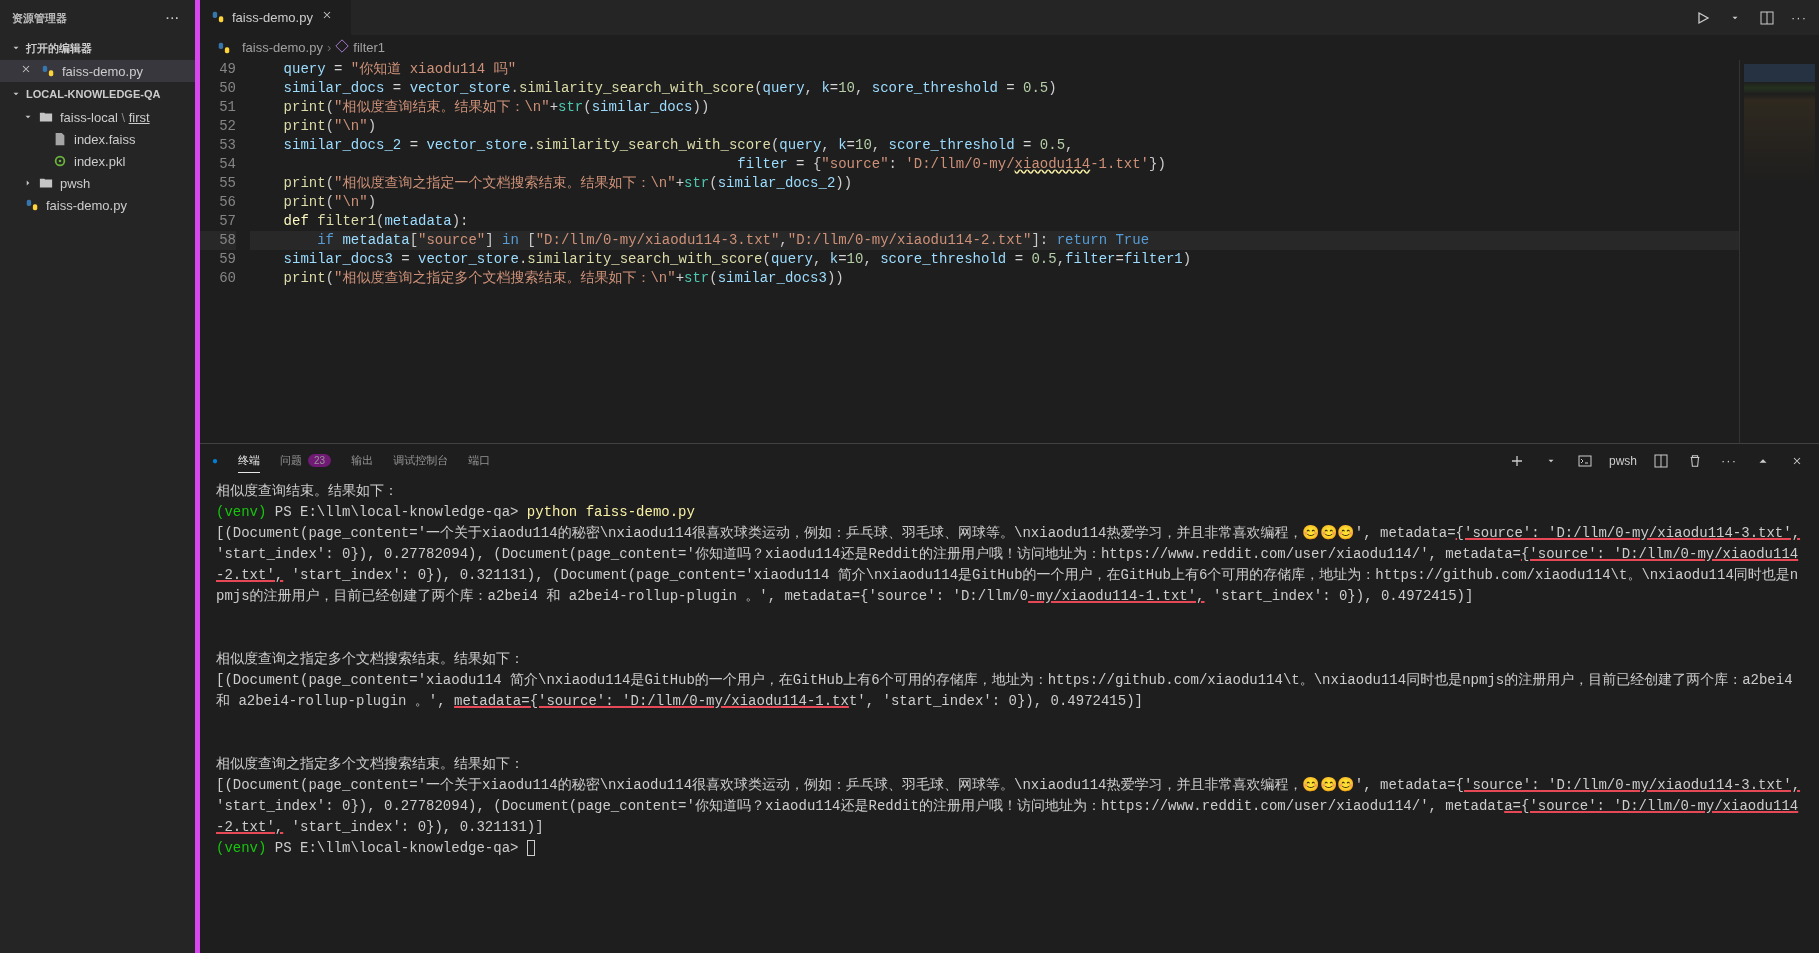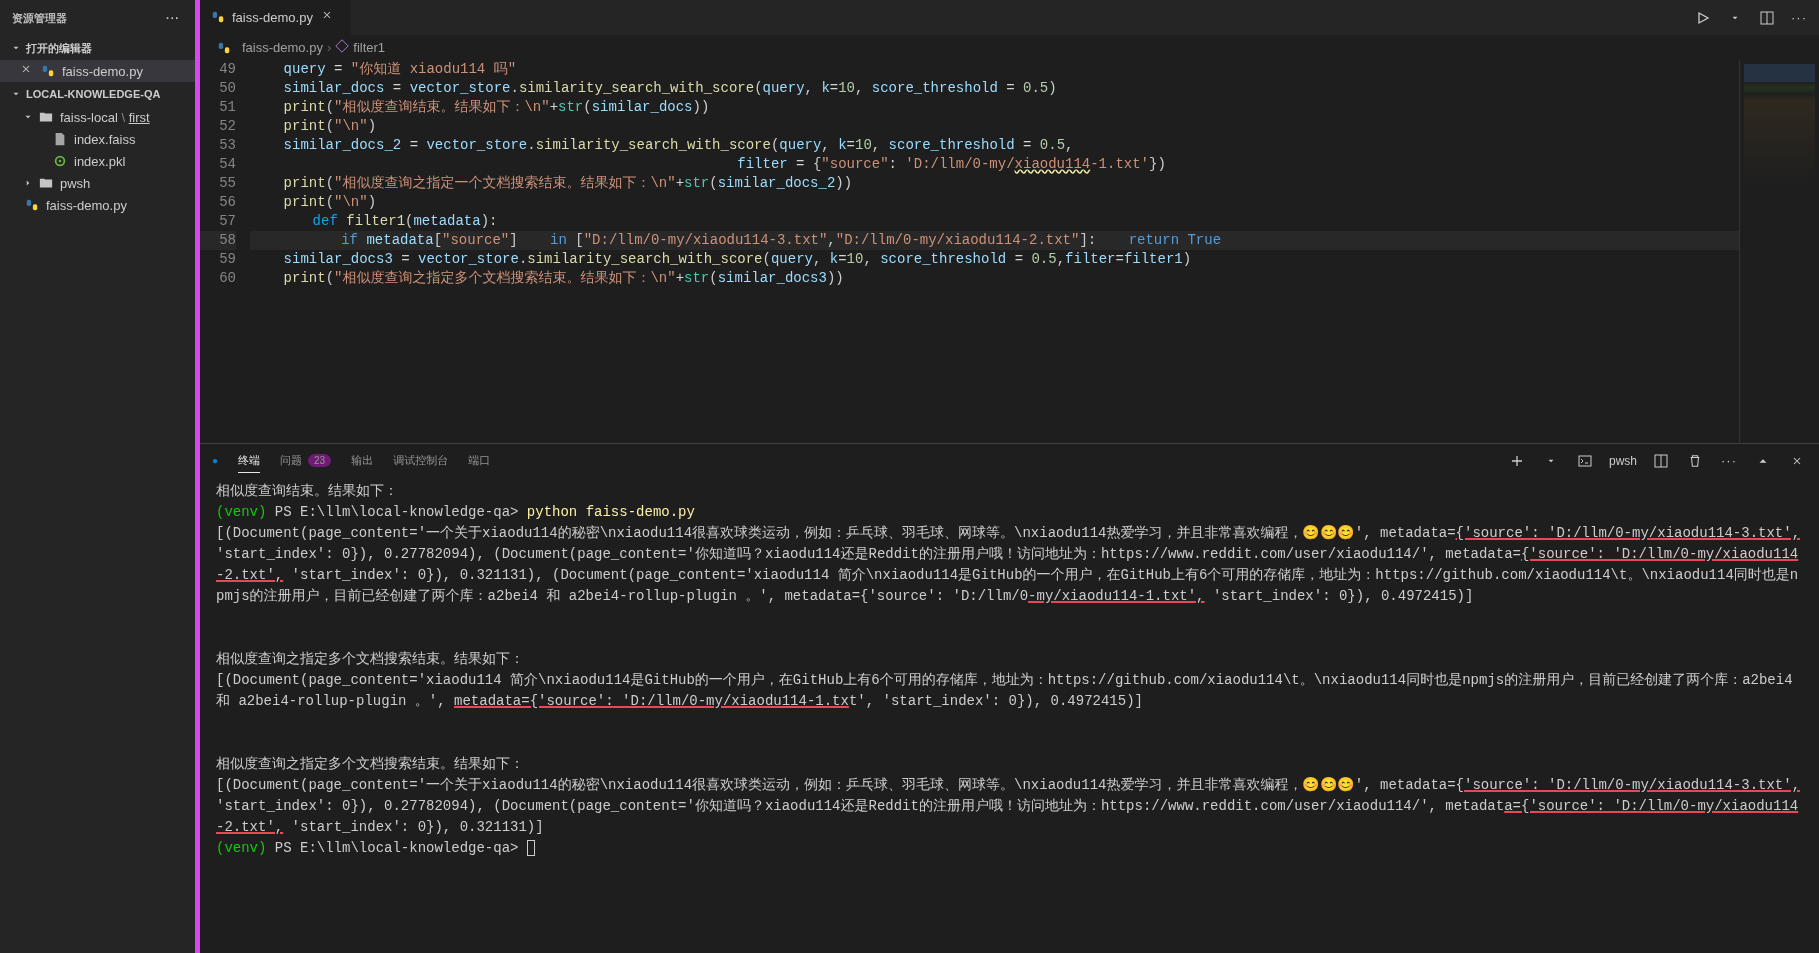--- a/index.html
+++ b/index.html
@@ -225,30 +225,30 @@
 .term-yellow { color: #f9f1a5; }
 .term-underline-red {
   text-decoration: underline;
   text-decoration-color: #e74856;
   text-decoration-thickness: 2px;
 }
 .sidebar-bottom-section {
   margin-top: auto;
 }
 
-.tk-kw { color: #569cd6; margin-left: 24px; }
+.tk-kw { color: #569cd6; }
 .tk-fn { color: #dcdcaa; }
 .tk-str { color: #ce9178; }
 .tk-num { color: #b5cea8; }
 .tk-var { color: #9cdcfe; }
 .tk-cls { color: #4ec9b0; }
 .tk-op { color: #d4d4d4; }
 .tk-param { color: #9cdcfe; }
 .tk-const { color: #569cd6; }
-.tk-def { color: #0ea5e9; margin-left: 29px; }
+.tk-def { color: #fef9c3; }
 .wavy { text-decoration: wavy underline; text-decoration-color: #f9f1a5; }
 .dots-icon {
   letter-spacing: 1px;
 }
 .cursor-box {
   display: inline-block;
   width: 8px;
   height: 16px;
   border: 1px solid #cccccc;
   vertical-align: middle;

